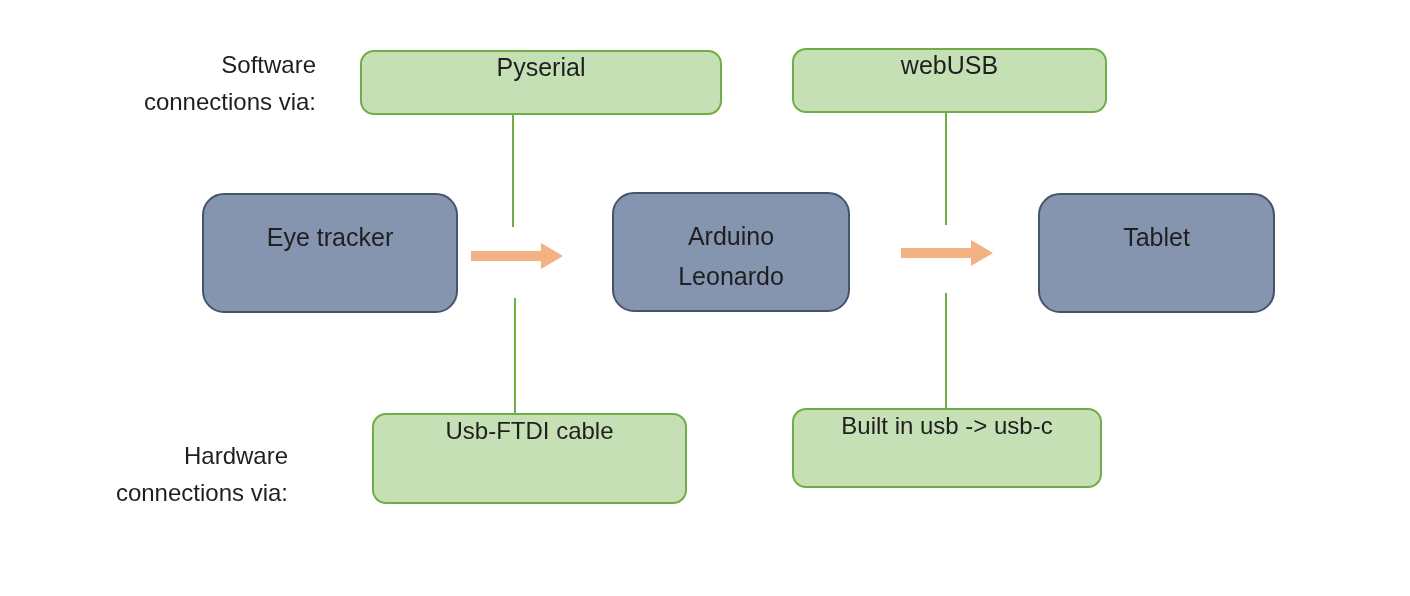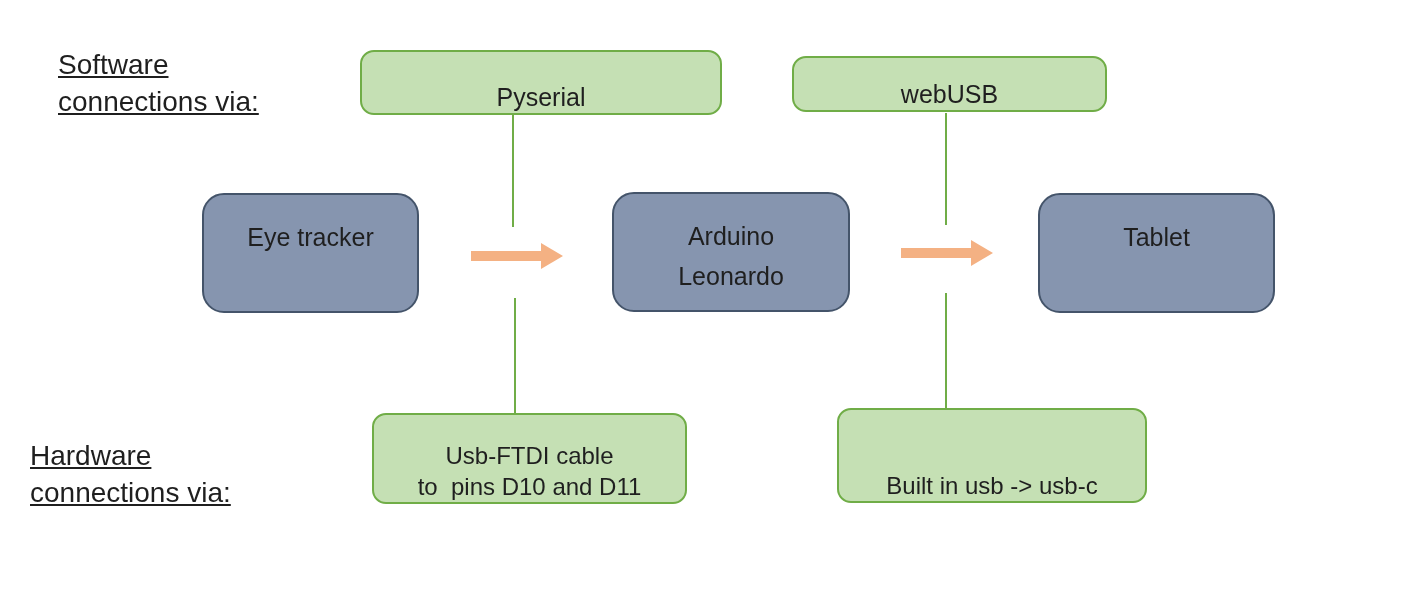--- a/index.html
+++ b/index.html
@@ -20,34 +20,33 @@
   }
   .canvas {
     position: relative;
     width: 1410px;
     height: 596px;
     background: var(--background);
     overflow: hidden;
   }
   .row-label {
     position: absolute;
-    text-align: left;
-    font-size: 28px;
+    text-align: right;
+    font-size: 24px;
     line-height: 37px;
     color: var(--text);
     white-space: pre-wrap;
-    text-decoration: underline;
   }
   .sw-box {
     position: absolute;
     background: var(--software-box-fill);
     border: 2px solid var(--software-box-border);
     border-radius: 14px;
     display: flex;
-    align-items: flex-end;
+    align-items: flex-start;
     justify-content: center;
     text-align: center;
     font-size: 25px;
     line-height: 31px;
     white-space: pre-wrap;
   }
   .dev-box {
     position: absolute;
     background: var(--device-box-fill);
     border: 2px solid var(--device-box-border);
@@ -79,42 +78,42 @@
 <div class="canvas">
 
   <div class="row-label" style="left:58px; top:46px; width:258px;"><span>Software</span><br><span>connections via:</span></div>
 
   <div class="row-label" style="left:30px; top:437px; width:258px;"><span>Hardware</span><br><span>connections via:</span></div>
 
   <div class="sw-box" style="left:360px; top:50px; width:362px; height:65px;">
     <span>Pyserial</span>
   </div>
 
-  <div class="sw-box" style="left:792px; top:48px; width:315px; height:56px;margin-top:8px;">
+  <div class="sw-box" style="left:792px; top:48px; width:315px; height:65px;">
     <span>webUSB</span>
   </div>
 
-  <div class="dev-box" style="left:202px; top:193px; width:217px; height:120px;">
+  <div class="dev-box" style="left:202px; top:193px; width:256px; height:120px;">
     <span>Eye tracker</span>
   </div>
 
   <div class="dev-box" style="left:1038px; top:193px; width:237px; height:120px;">
     <span>Tablet</span>
   </div>
 
   <div class="dev-box" style="left:612px; top:192px; width:238px; height:120px;">
     <span>Arduino</span>
     <span>Leonardo</span>
   </div>
 
   <div class="sw-box" style="left:372px; top:413px; width:315px; height:91px; font-size:24px;">
-    <span><span>Usb-FTDI cable</span><br><span>to  pins D10 and D11</span></span>
+    <span><span>Usb-FTDI cable</span><br></span>
   </div>
 
-  <div class="sw-box" style="left:792px; top:408px; width:310px; height:95px; font-size:24px;margin-left:45px;">
+  <div class="sw-box" style="left:792px; top:408px; width:310px; height:80px; font-size:24px;">
     <span>Built in usb -&gt; usb-c</span>
   </div>
 
   <div class="vline" style="left:512px; top:115px; height:112px;"></div>
   <div class="vline" style="left:514px; top:298px; height:115px;"></div>
   <div class="vline" style="left:945px; top:113px; height:112px;"></div>
   <div class="vline" style="left:945px; top:293px; height:115px;"></div>
 
   <div class="arrow" style="left:471px; top:242px;">
     <svg width="92" height="28" viewBox="0 0 92 28">

